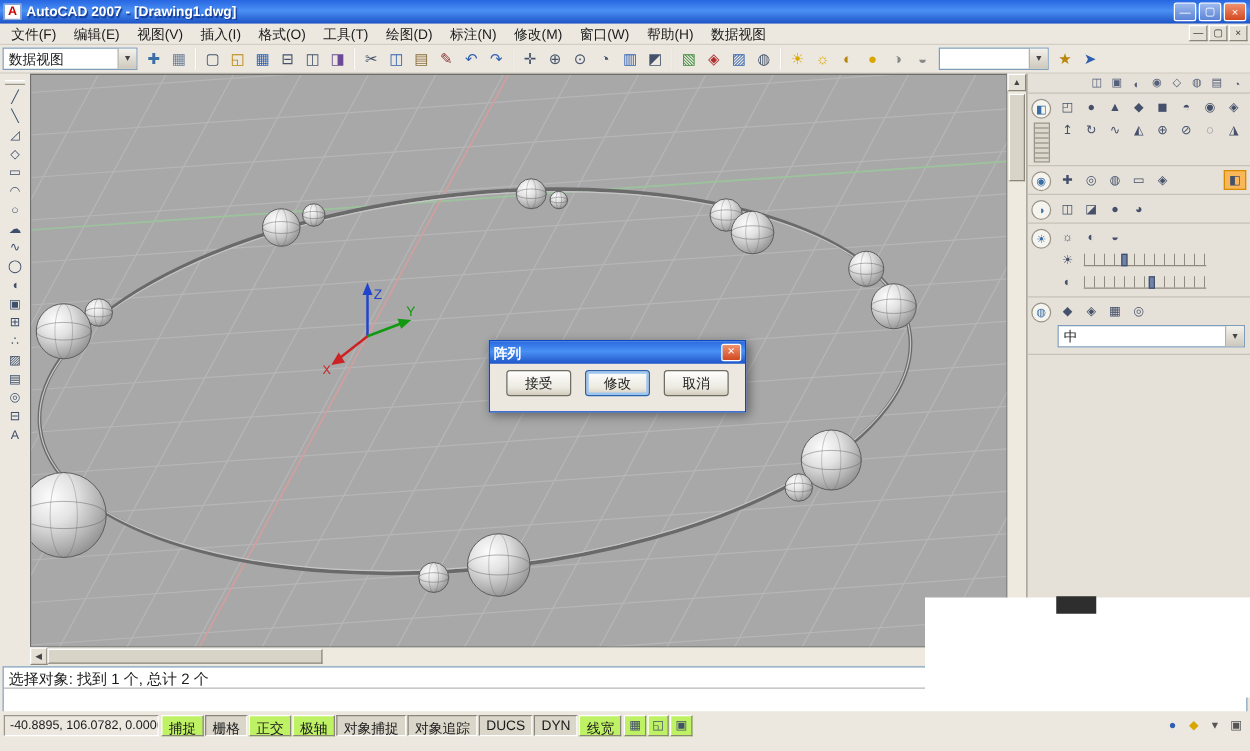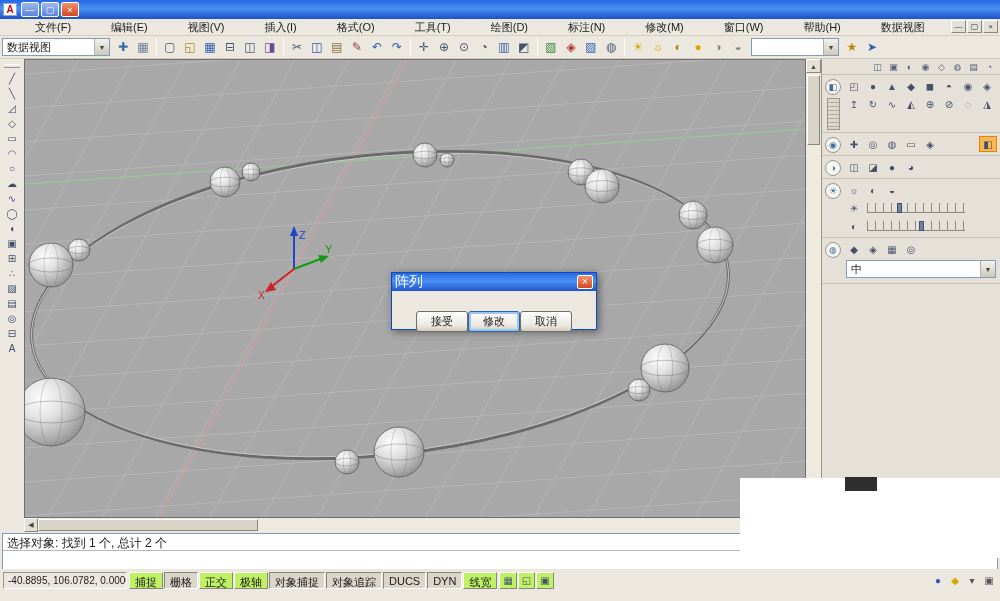--- a/index.html
+++ b/index.html
@@ -17,21 +17,21 @@
     white-space:nowrap; overflow:hidden; }
   .win-btns { display:flex; gap:2px; }
   .wbtn { width:18px; height:15px; border:1px solid #fff; border-radius:2px;
     background:linear-gradient(180deg,#9db9ee,#5c85d6); color:#fff; font-size:9px;
     display:flex; align-items:center; justify-content:center; }
   .wbtn.close { background:linear-gradient(180deg,#f0926f,#d2491f); }
 
   
   .menubar { position:absolute; left:0; top:19px; width:1000px; height:17px; background:#ece8e0;
     border-bottom:1px solid #d2cec4; display:flex; align-items:center; padding-left:2px; }
-  .menu-item { padding:1px 7px; font-size:11px; white-space:nowrap;margin-left:26px; }
+  .menu-item { padding:1px 7px; font-size:11px; white-space:nowrap; }
   .mdi-btns { position:absolute; right:2px; top:20px; display:flex; gap:1px; }
   .mdi-btn { width:15px; height:13px; background:#e4e0d6; border:1px solid; border-color:#fff #8a867a #8a867a #fff;
     font-size:8px; display:flex; align-items:center; justify-content:center; color:#333; }
 
   
   .toolbar { position:absolute; left:0; top:36px; width:1000px; height:23px; background:#ece8e0;
     border-bottom:1px solid #cfcabe; display:flex; align-items:center; padding:0 2px; }
   .combo { height:18px; background:#fff; border:1px solid #7f9db9; display:flex; align-items:center; }
   .combo-text { flex:1; padding:0 4px; font-size:11px; white-space:nowrap; overflow:hidden; }
   .combo-arrow { width:15px; height:16px; background:linear-gradient(180deg,#f4f2ec,#cdc8bc);
@@ -85,24 +85,24 @@
   .slider { position:relative; width:98px; height:10px; margin-left:3px;
     background:repeating-linear-gradient(90deg,#8f8b80 0 1px,transparent 1px 8px);
     border-bottom:1px solid #8f8b80; }
   .sthumb { position:absolute; top:0; width:5px; height:10px; background:#6f82a8; border:1px solid #44506b; }
 
   
   .dialog { position:absolute; left:391px; top:272px; width:206px; height:58px; background:#ece8e0;
     border:1px solid #0a4bc4; box-shadow:2px 2px 8px rgba(0,0,0,0.45); z-index:40; }
   .dlg-title { height:18px; background:linear-gradient(180deg,#2a6ae0,#4a90f4 45%,#1f55c8);
     display:flex; align-items:center; padding:0 3px; }
-  .dlg-title-text { flex:1; color:#fff; font-size:14px; font-weight:normal; }
+  .dlg-title-text { flex:1; color:#fff; font-size:11px; font-weight:bold; }
   .dlg-close { width:16px; height:14px; border:1px solid #fff; border-radius:2px;
     background:linear-gradient(180deg,#f0926f,#d2491f); color:#fff; font-size:10px; line-height:12px; text-align:center; }
-  .dlg-body { display:flex; align-items:flex-start; justify-content:center; padding-top:20px; }
+  .dlg-body { display:flex; align-items:flex-start; justify-content:center; gap:11px; padding-top:5px; }
   .xp-btn { width:52px; height:21px; font-size:11px; font-family:inherit; color:#1a1a1a;
     border:1px solid #6e6e64; border-radius:3px;
     background:linear-gradient(180deg,#fefefe,#ece9e0 70%,#d2ccbd); }
   .xp-btn.focused { border-color:#2a62ac; box-shadow:inset 0 0 0 2px #9ec5ef; }
 
   
   .cmdwin { position:absolute; left:2px; top:533px; width:996px; height:44px; background:#fff;
     border:1px solid #7f9db9; font-size:12px; }
   .cmd-history { height:17px; padding:1px 4px; border-bottom:1px solid #b8b8b8; white-space:nowrap; }
   .cmd-input { height:16px; padding:1px 4px; display:flex; align-items:center; white-space:nowrap; }
@@ -125,20 +125,21 @@
   .white-blob { position:absolute; left:740px; top:478px; width:260px; height:80px; background:#fff; z-index:30; }
   .dark-rect { position:absolute; left:845px; top:477px; width:32px; height:14px; background:#2e2e2e; z-index:31; }
 </style>
 </head>
 <body>
 
 <div id="root">
 
   <div class="titlebar">
     <div class="app-icon">A</div>
+    <div class="title-text">AutoCAD 2007 - [Drawing1.dwg]</div>
     <div class="win-btns">
       <div class="wbtn">—</div>
       <div class="wbtn">▢</div>
       <div class="wbtn close">×</div>
     </div>
   </div>
 
   <div class="menubar" id="menubar">
       <div class="menu-item">文件(F)</div>
       <div class="menu-item">编辑(E)</div>

